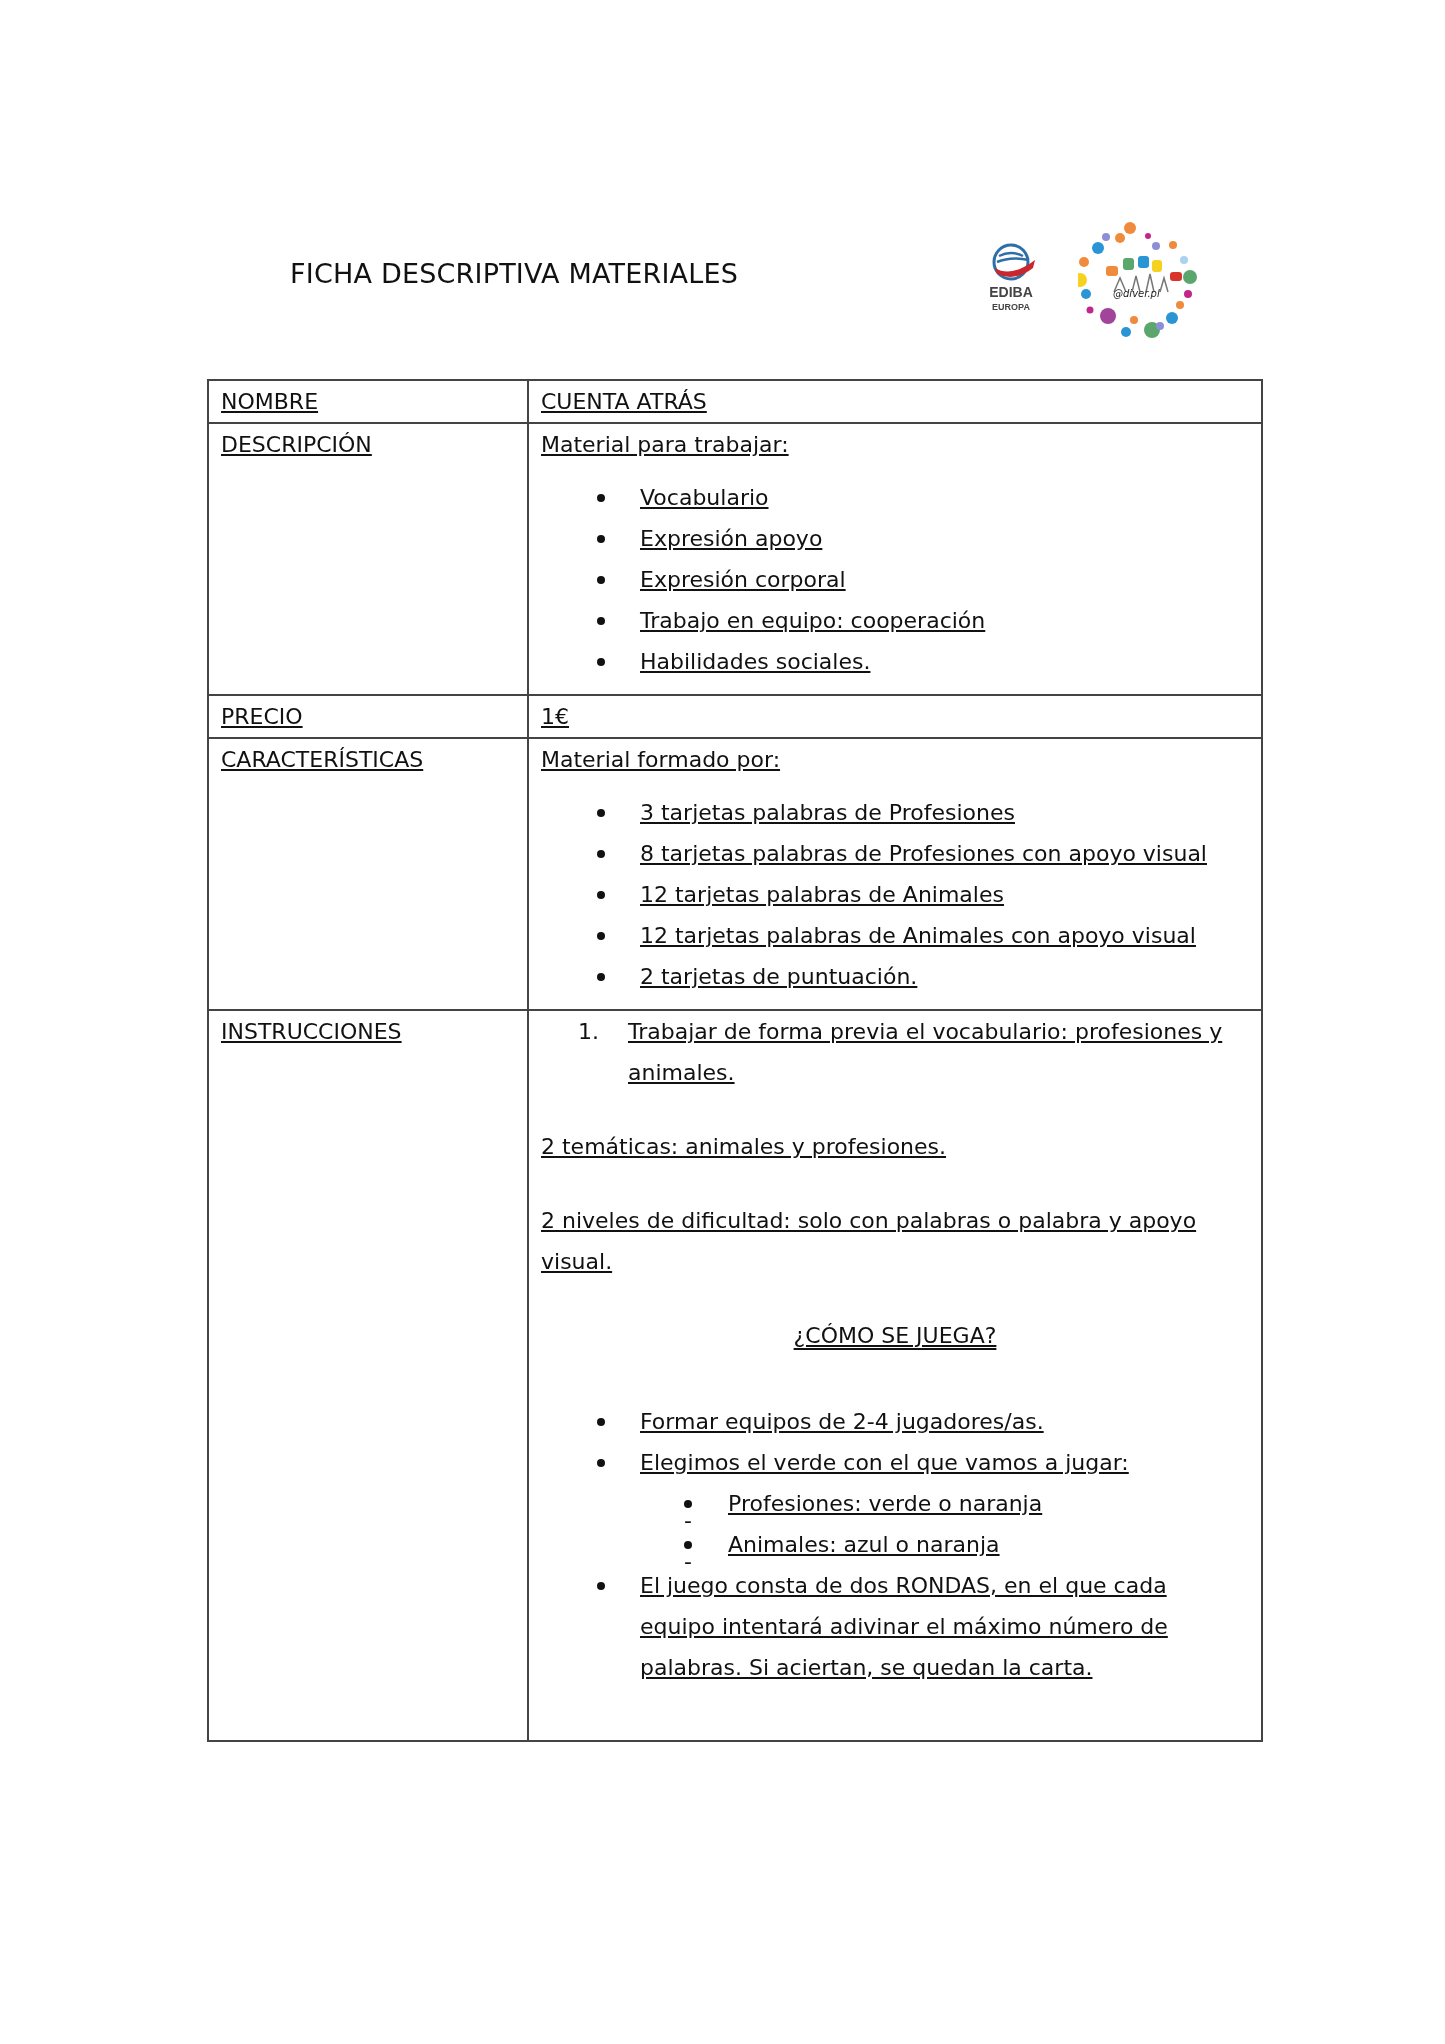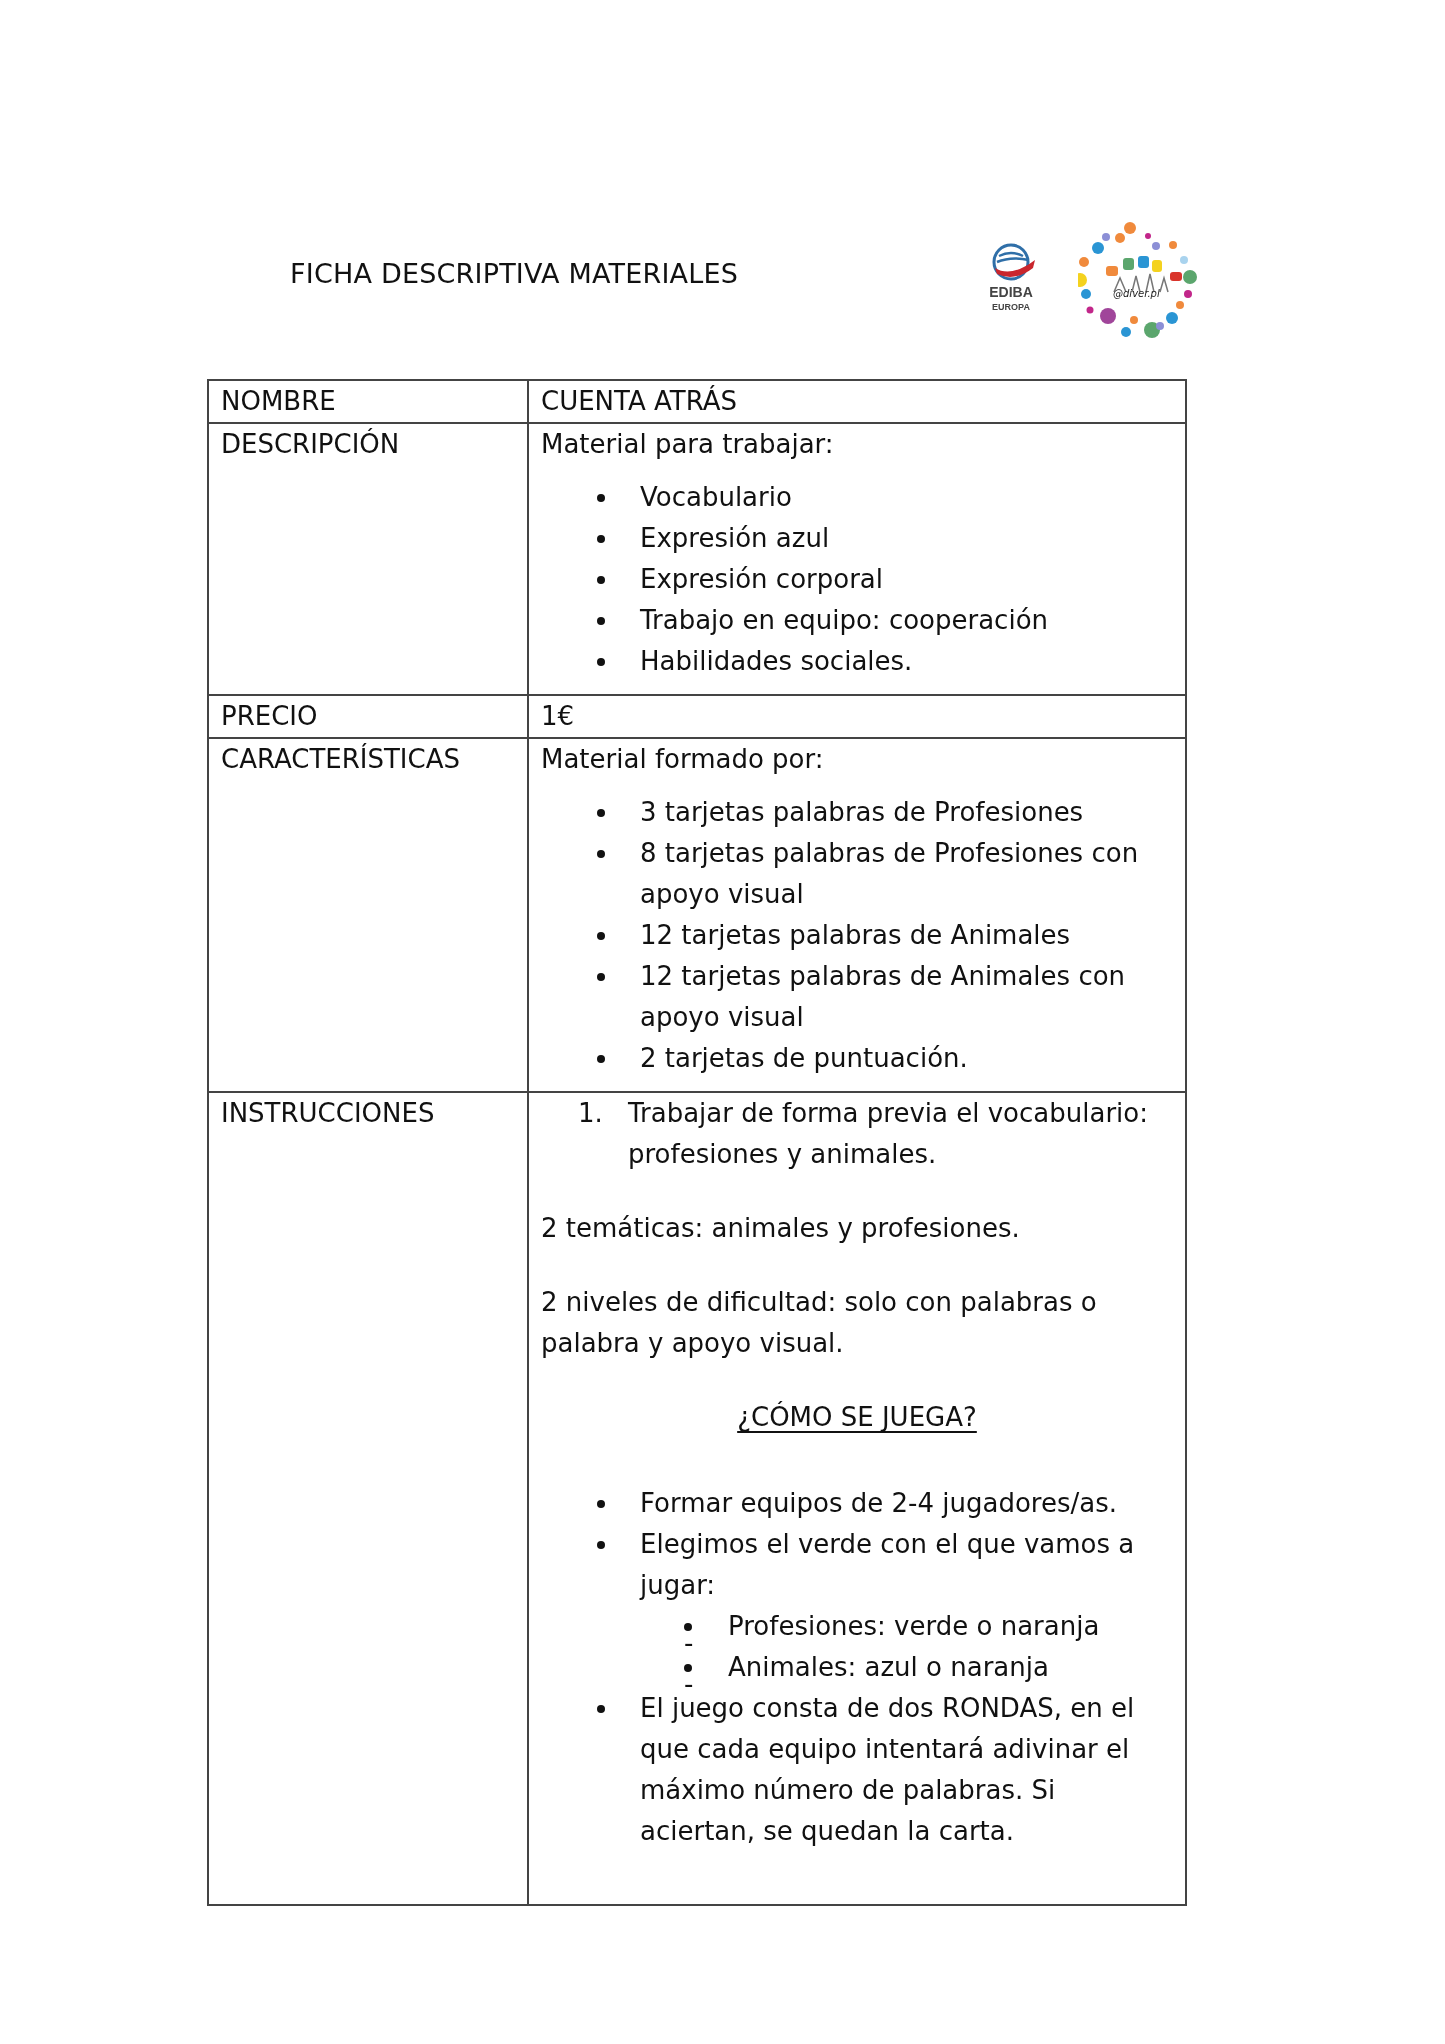--- a/index.html
+++ b/index.html
@@ -12,22 +12,22 @@
       font-size: 27px; text-underline-offset: 5px;
       text-decoration-thickness: 2px; letter-spacing: 0.2px;
     }
     .logo-ediba { position: absolute; left: 975px; top: 238px; width: 72px; height: 80px; }
     .logo-diver { position: absolute; left: 1078px; top: 222px; width: 130px; height: 122px; }
     .logo-diver-text {
       position: absolute; left: 1113px; top: 288px; font-size: 10px; font-style: italic;
       font-weight: normal; color: #222;
     }
     table.sheet {
-      position: absolute; left: 207px; top: 379px; width: 980px;
-      border-collapse: collapse; font-size: 26px; line-height: 41px;
+      position: absolute; left: 207px; top: 379px; width: 1056px;
+      border-collapse: collapse; font-size: 22px; line-height: 41px; text-decoration: underline;
     }
     table.sheet td { border: 2px solid #444; vertical-align: top; padding: 0 12px; }
     td.label { width: 294px; padding-left: 12px; }
     td.value { padding-left: 12px; padding-right: 12px; }
     ul.bul { margin: 12px; padding-left: 87px; list-style: none; }
     ul.bul li { position: relative; }
     ul.bul li::before {
       content: ""; position: absolute; left: -43px; top: 17px; width: 8px; height: 8px;
       border-radius: 50%; background: #111;
     }
@@ -96,21 +96,21 @@
       <tr>
     <td class="label">NOMBRE</td>
     <td class="value">CUENTA ATRÁS</td>
   </tr>
   <tr>
     <td class="label">DESCRIPCIÓN</td>
     <td class="value">
       <div>Material para trabajar:</div>
       <ul class="bul">
         <li>Vocabulario</li>
-        <li>Expresión azul</li>
+        <li>Expresión apoyo</li>
         <li>Expresión corporal</li>
         <li>Trabajo en equipo: cooperación</li>
         <li>Habilidades sociales.</li>
       </ul>
     </td>
   </tr>
   <tr>
     <td class="label">PRECIO</td>
     <td class="value">1€</td>
   </tr>

